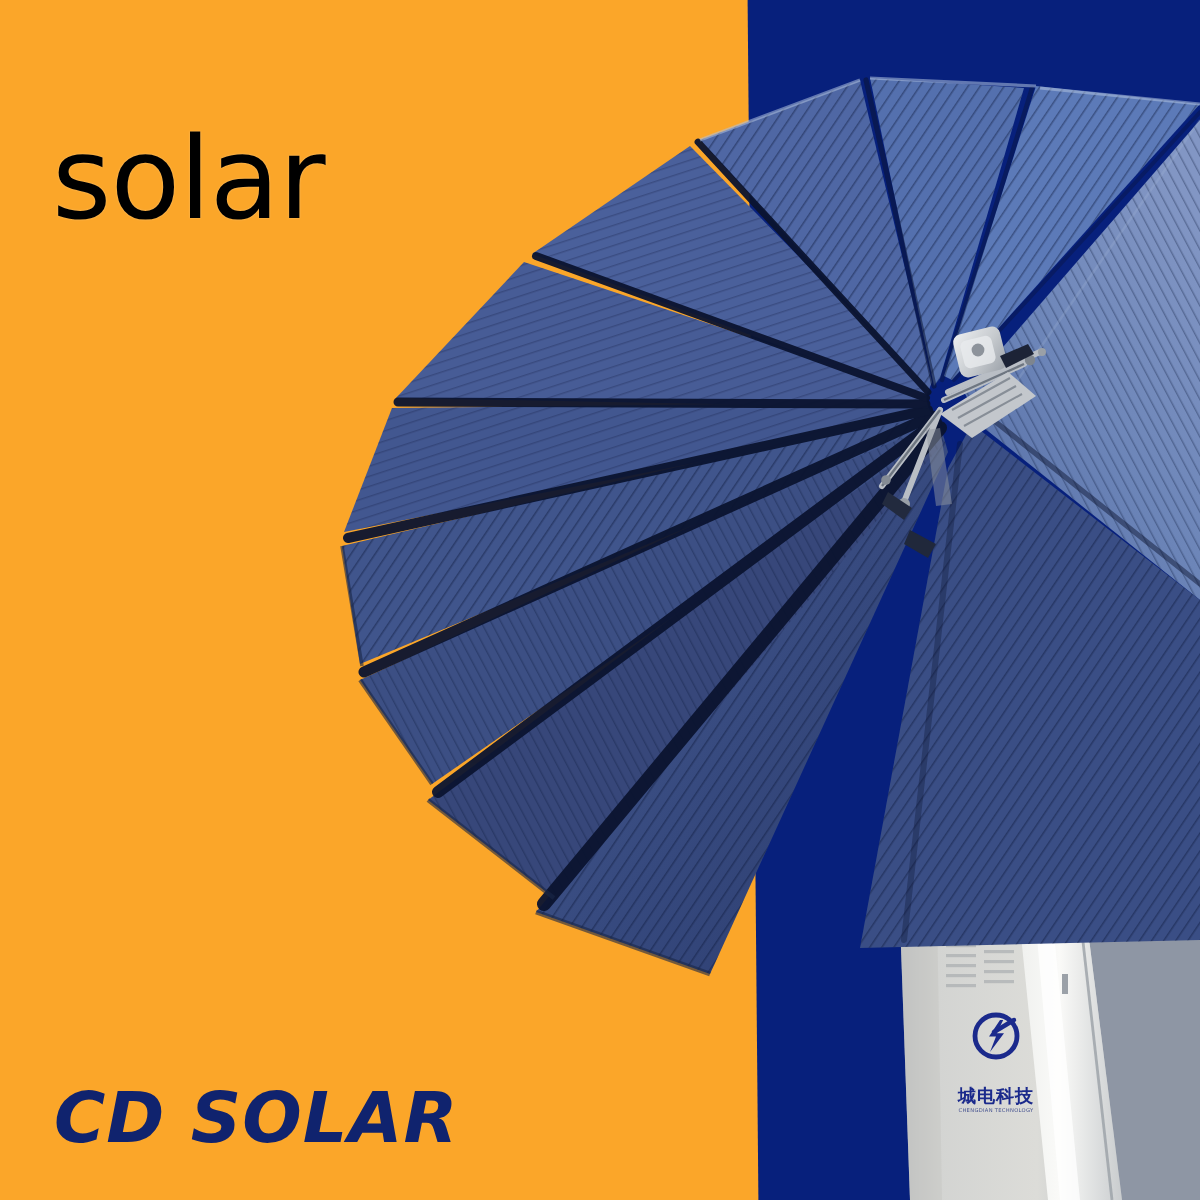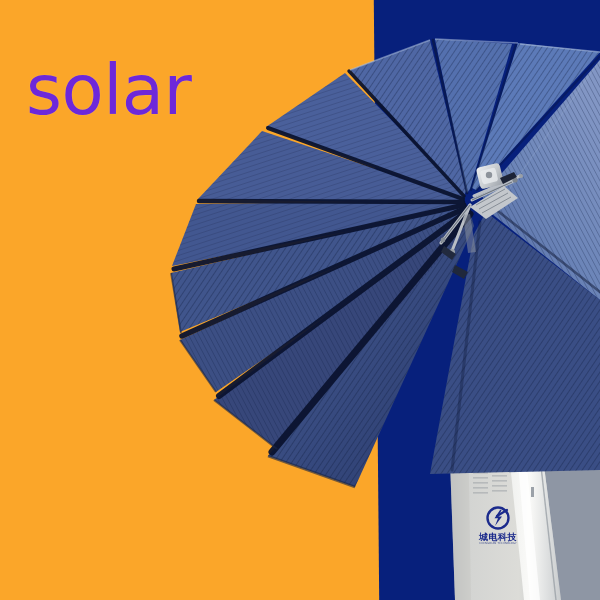--- a/index.html
+++ b/index.html
@@ -27,24 +27,24 @@
     width:600px; height:600px;
     background:#07207C;
     clip-path: polygon(62.3% 0%, 100% 0%, 100% 100%, 63.2% 100%);
   }
 
   
   .headline {
     position:absolute;
     left:26px; top:58px;
     z-index:40;
-    color:#6d28d9;
+    color:#000000;
     font-family:"DejaVu Sans", sans-serif;
     font-weight:400;
-    font-size:69px;
+    font-size:57px;
     line-height:64px;
     letter-spacing:-0.5px;
     white-space:nowrap;
     text-shadow:0 0 1px rgba(255,255,255,0.35);
     text-align:right;
   }
   .headline .ln { display:block; }
 
   
   .brand {
@@ -74,21 +74,21 @@
     width:56px;
     z-index:30;
     text-align:center;
   }
   .logo-mark {
     width:26px; height:26px;
     margin:0 auto;
     position:relative;
   }
   .logo-cn {
-    margin-top:1px;
+    margin-top:13px;
     font-family:"DejaVu Sans", sans-serif;
     font-size:9px;
     font-weight:bold;
     color:#1B2A8C;
     letter-spacing:0.5px;
     line-height:10px;
     white-space:nowrap;
   }
   .logo-sub {
     font-family:"DejaVu Sans", sans-serif;
@@ -328,14 +328,15 @@
       </svg>
     </div>
     <div class="logo-cn">城电科技</div>
     <div class="logo-sub">CHENGDIAN TECHNOLOGY</div>
   </div>
 
   <div class="headline">
     <span class="ln">solar</span>
   </div>
 
+  <div class="brand">CD SOLAR</div>
 
 </div>
 
 </body></html>

